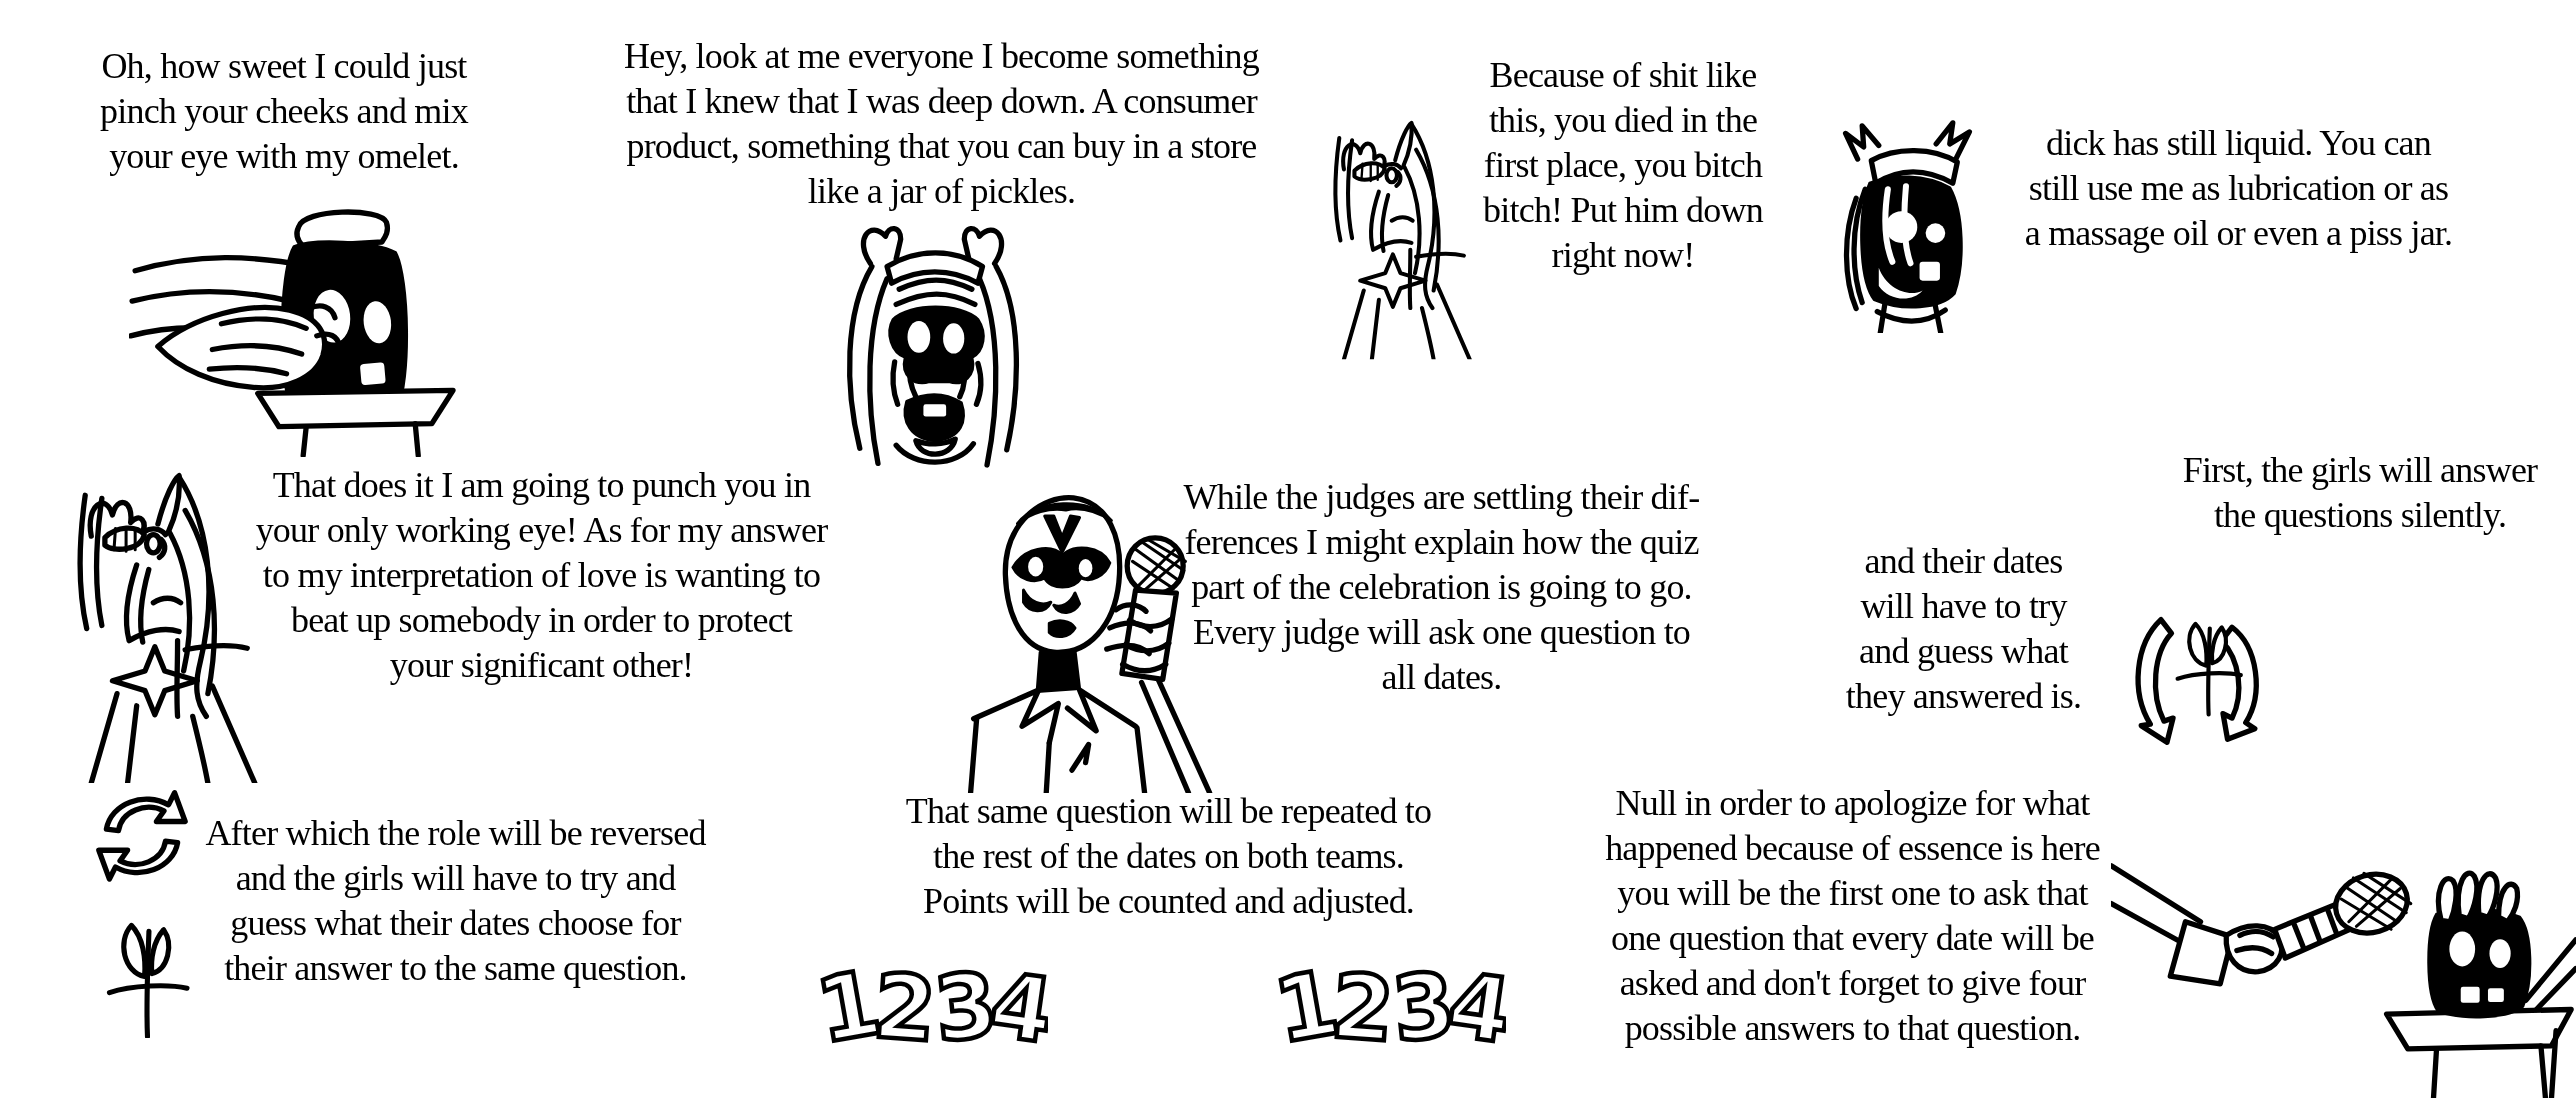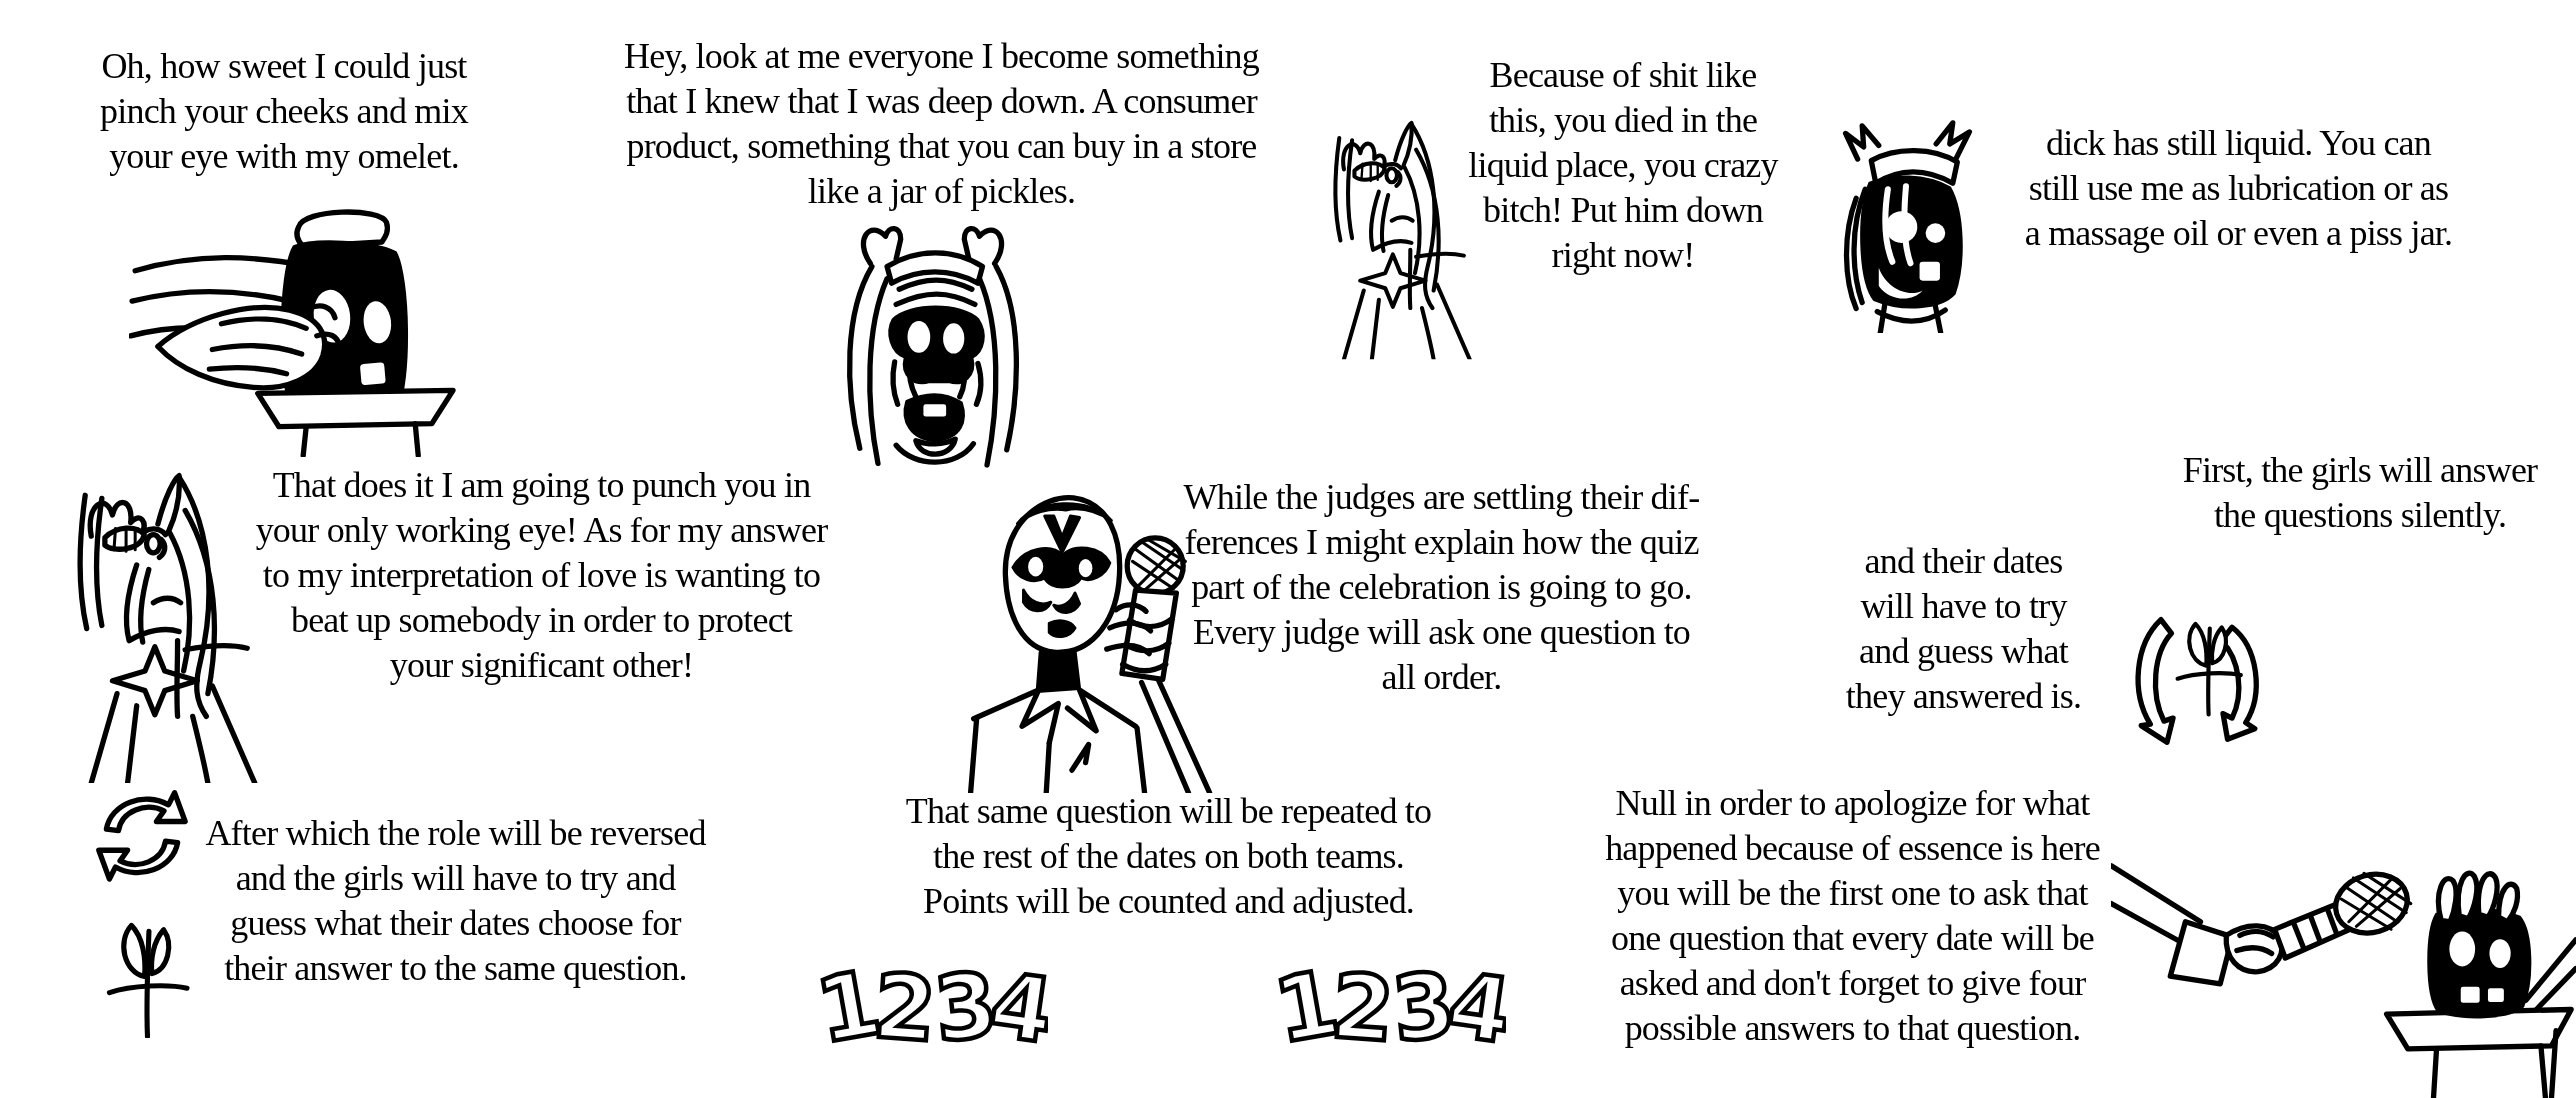--- a/index.html
+++ b/index.html
@@ -61,21 +61,21 @@
   <div class="speech" style="left:586px;top:34px;width:711px">
     <div>Hey, look at me everyone I become something</div>
     <div>that I knew that I was deep down. A consumer</div>
     <div>product, something that you can buy in a store</div>
     <div>like a jar of pickles.</div>
   </div>
 
   <div class="speech" style="left:1358px;top:53px;width:530px">
     <div>Because of shit like</div>
     <div>this, you died in the</div>
-    <div>liquid place, you crazy</div>
+    <div>first place, you bitch</div>
     <div>bitch! Put him down</div>
     <div>right now!</div>
   </div>
 
   <div class="speech" style="left:1936px;top:121px;width:605px">
     <div>dick has still liquid. You can</div>
     <div>still use me as lubrication or as</div>
     <div>a massage oil or even a piss jar.</div>
   </div>
 
@@ -85,21 +85,21 @@
     <div>to my interpretation of love is wanting to</div>
     <div>beat up somebody in order to protect</div>
     <div>your significant other!</div>
   </div>
 
   <div class="speech" style="left:1101px;top:475px;width:681px">
     <div>While the judges are settling their dif-</div>
     <div>ferences I might explain how the quiz</div>
     <div>part of the celebration is going to go.</div>
     <div>Every judge will ask one question to</div>
-    <div>all order.</div>
+    <div>all dates.</div>
   </div>
 
   <div class="speech" style="left:2133px;top:448px;width:454px">
     <div>First, the girls will answer</div>
     <div>the questions silently.</div>
   </div>
 
   <div class="speech" style="left:1812px;top:539px;width:303px">
     <div>and their dates</div>
     <div>will have to try</div>

